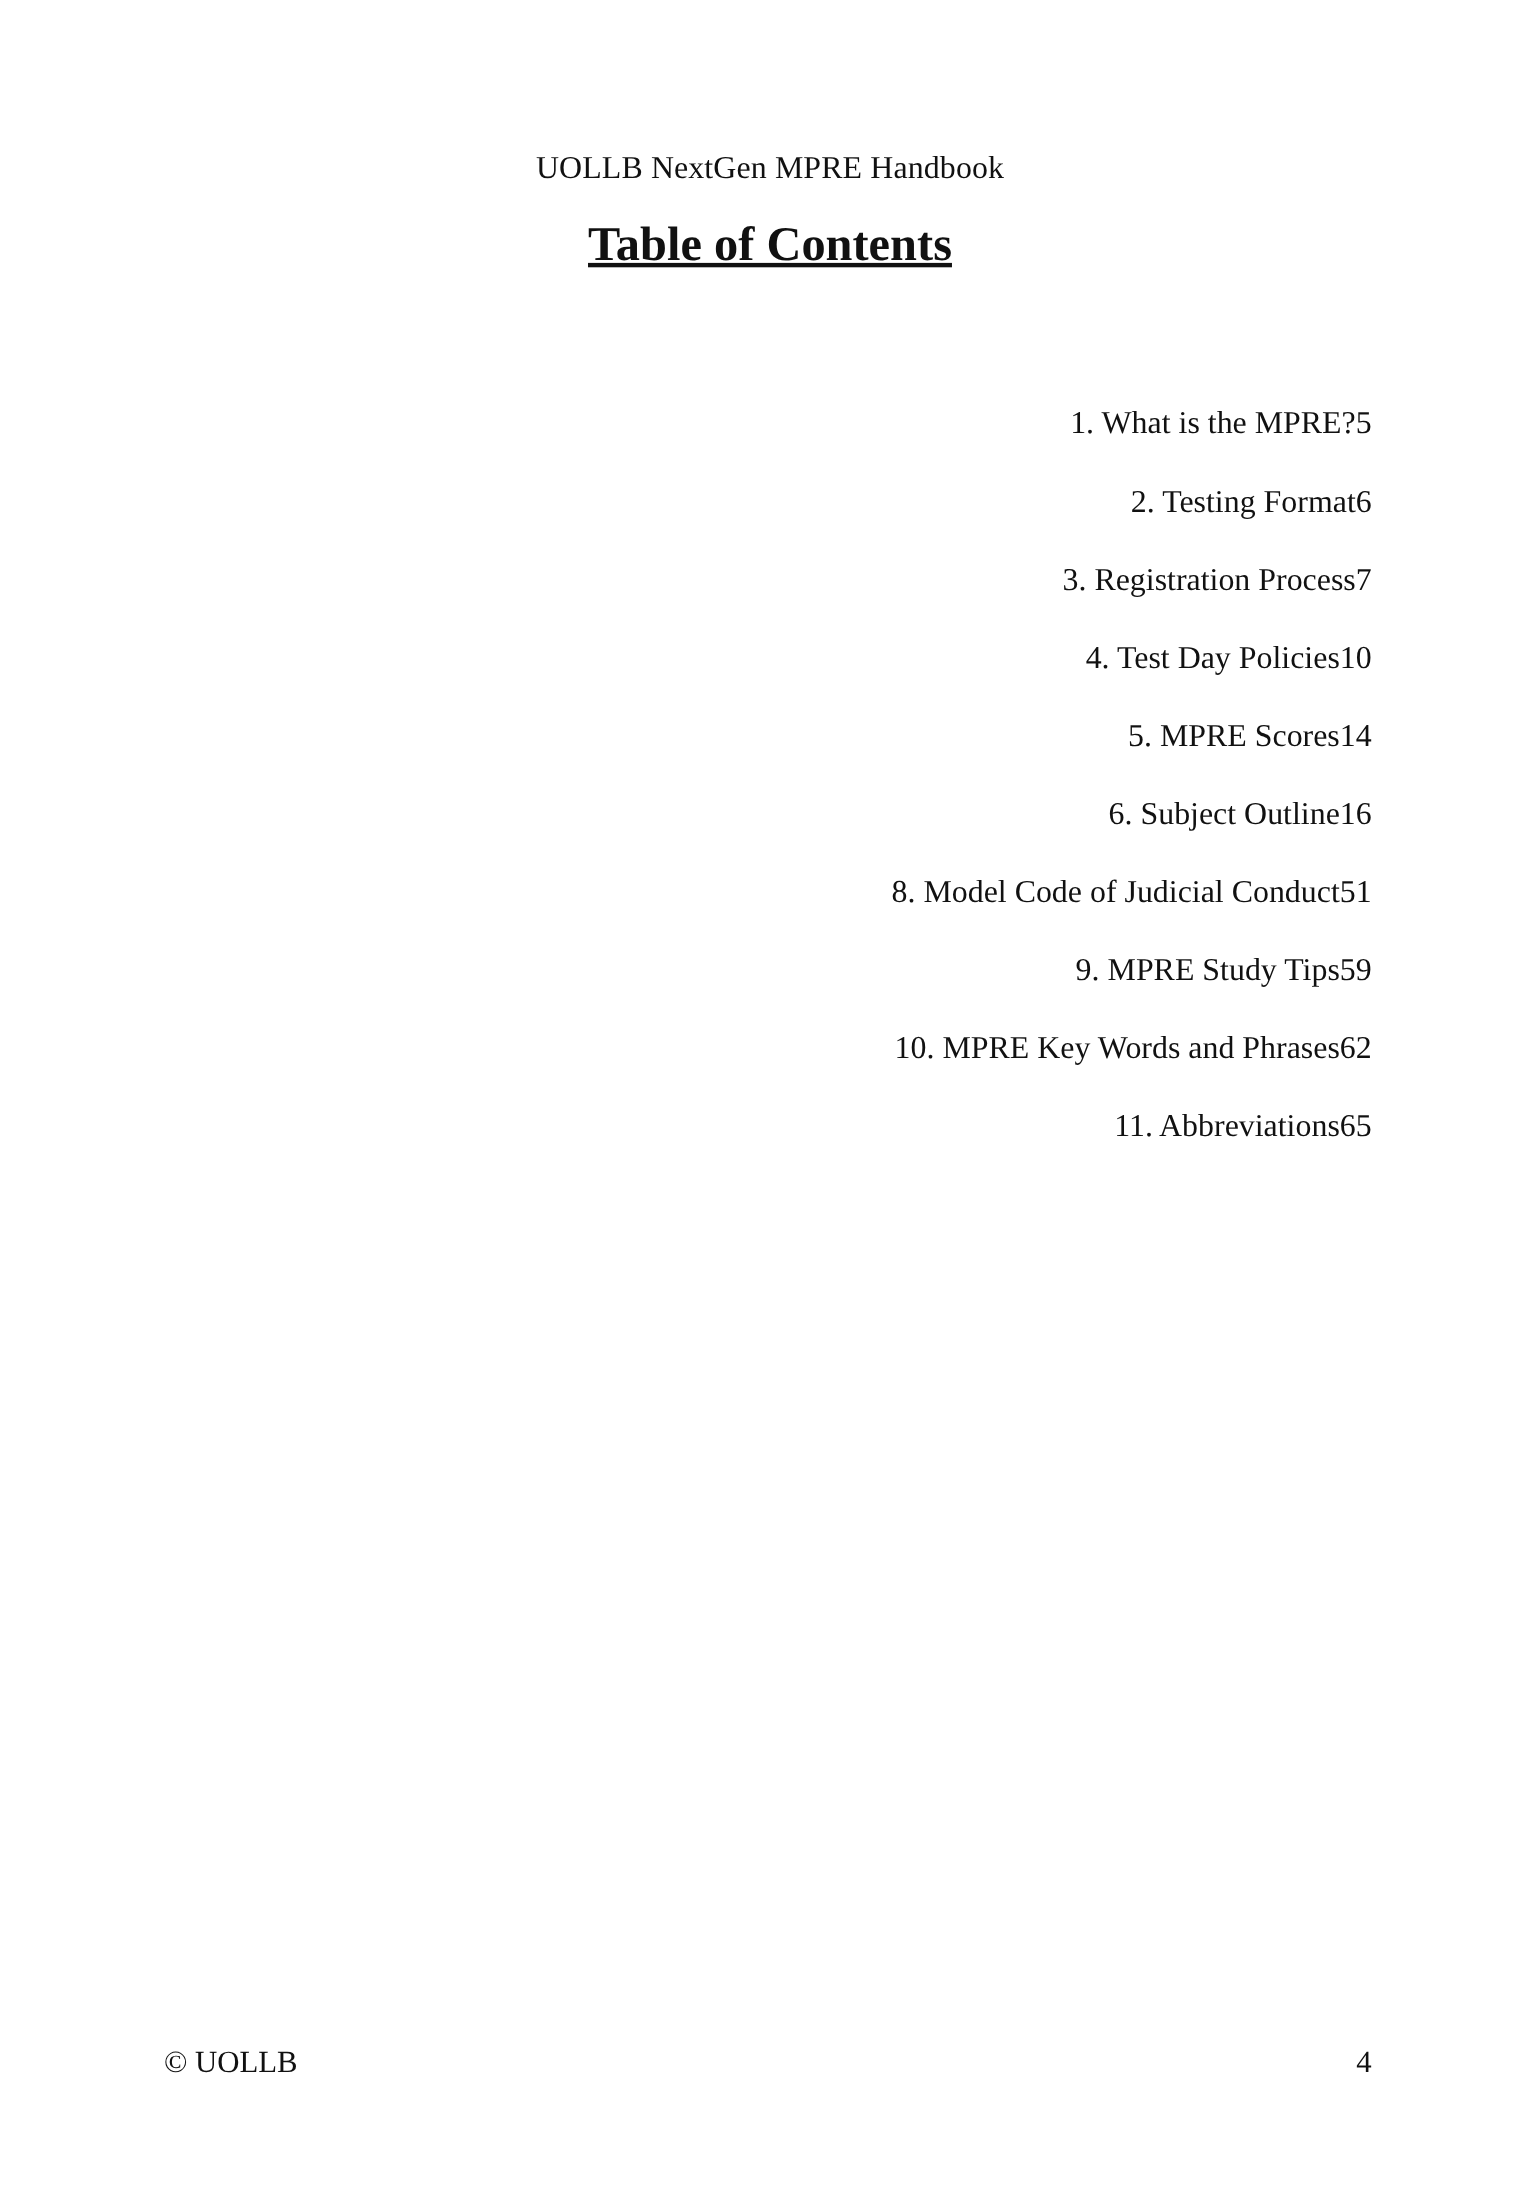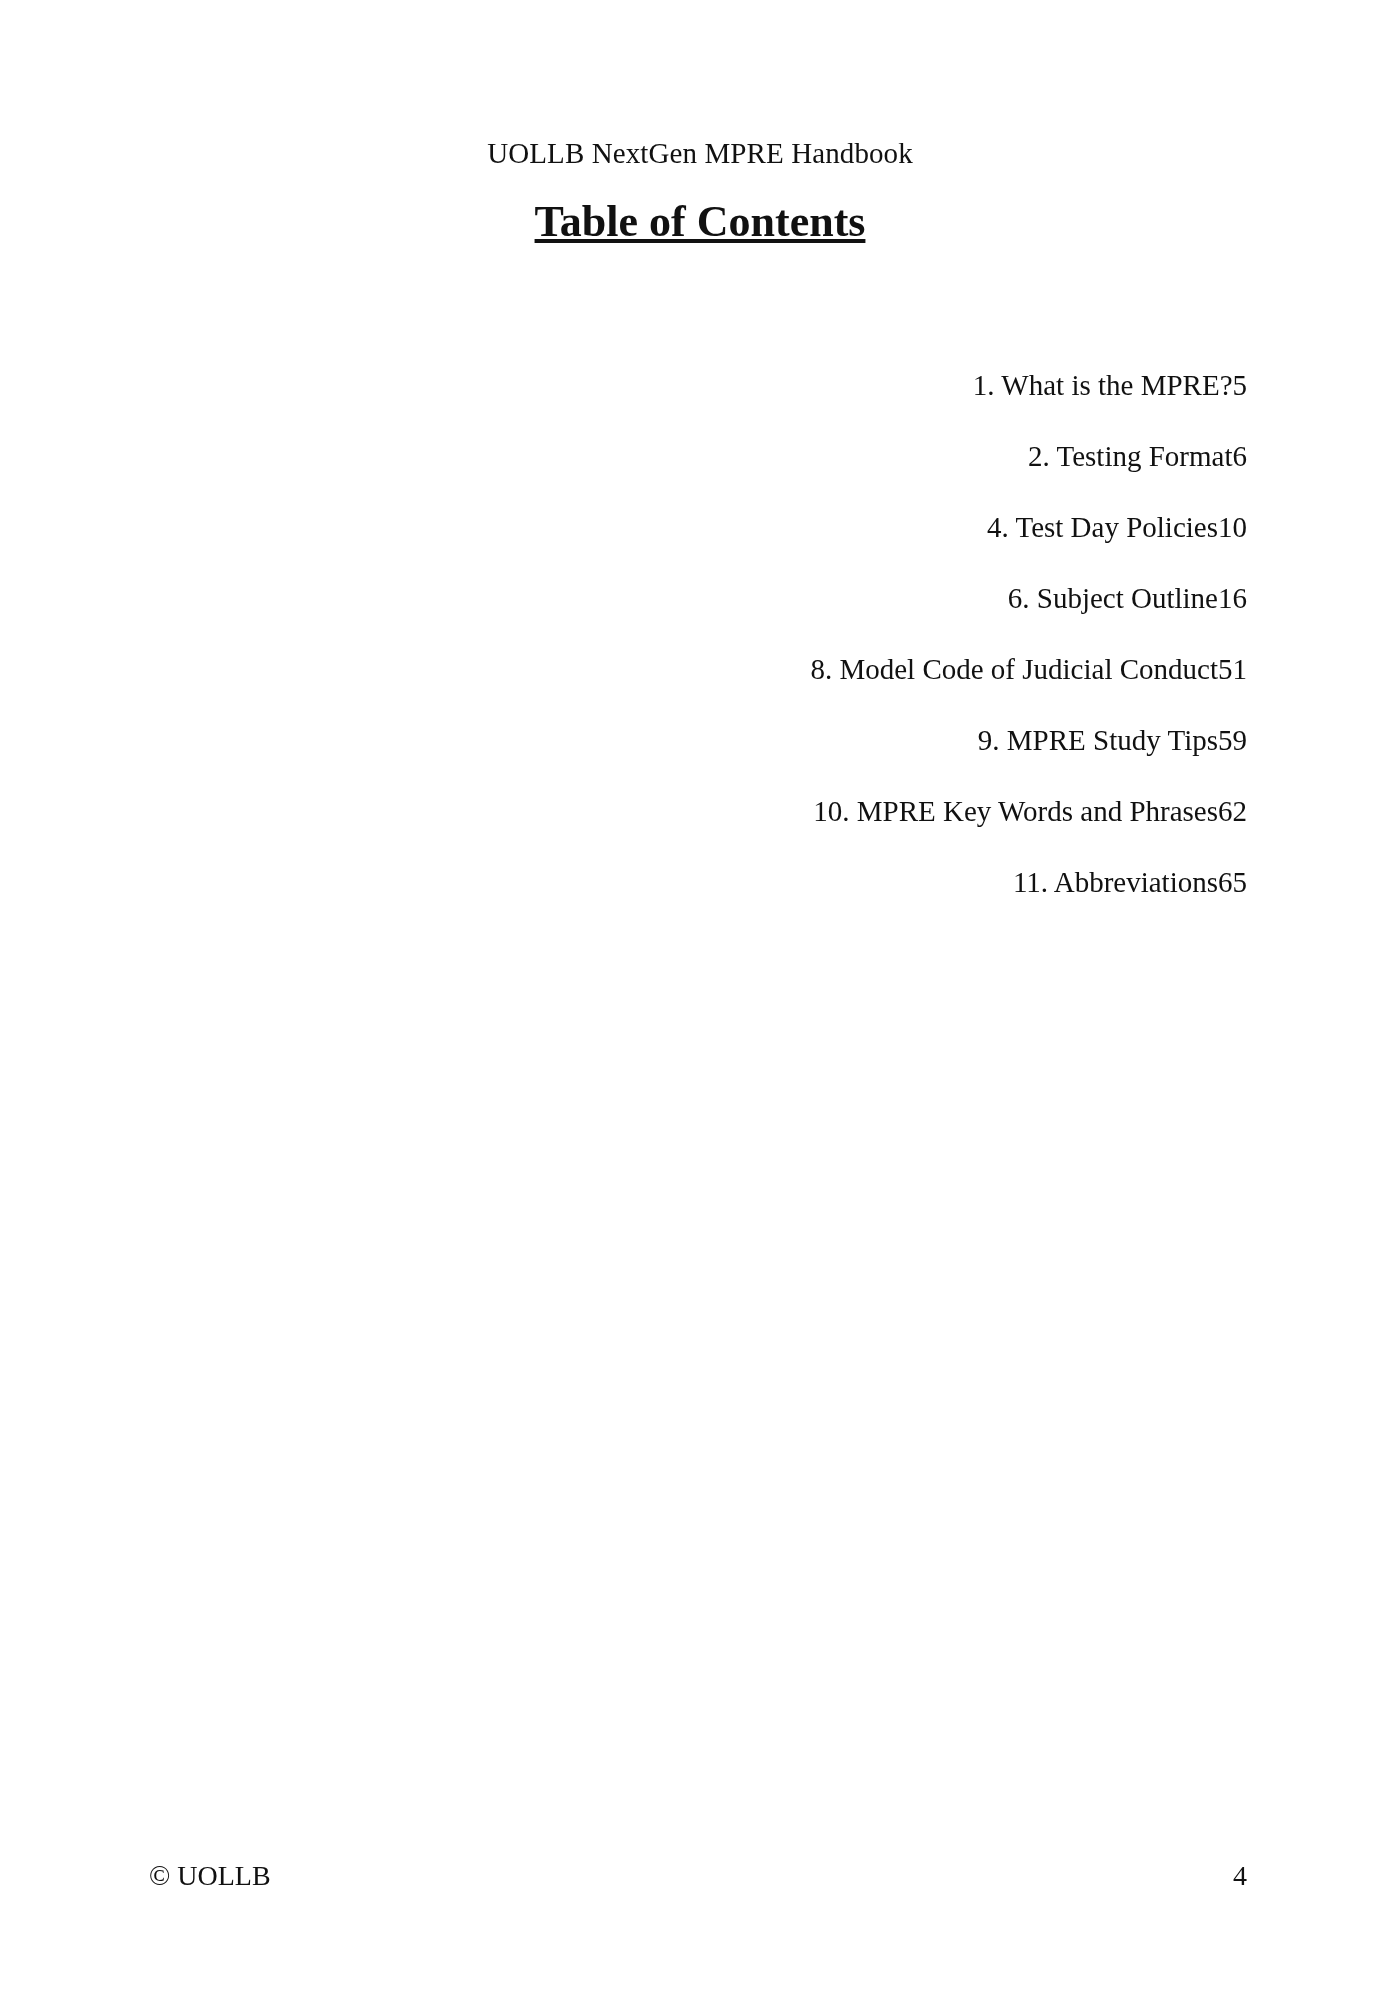--- a/index.html
+++ b/index.html
@@ -36,22 +36,30 @@
 <ul class="toc">
   <li class="toc-row">
       <span>1. What is the MPRE?</span>
       <span class="toc-page">5</span>
     </li>
   <li class="toc-row">
       <span>2. Testing Format</span>
       <span class="toc-page">6</span>
     </li>
   <li class="toc-row">
+      <span>3. Registration Process</span>
+      <span class="toc-page">7</span>
+    </li>
+  <li class="toc-row">
       <span>4. Test Day Policies</span>
       <span class="toc-page">10</span>
+    </li>
+  <li class="toc-row">
+      <span>5. MPRE Scores</span>
+      <span class="toc-page">14</span>
     </li>
   <li class="toc-row">
       <span>6. Subject Outline</span>
       <span class="toc-page">16</span>
     </li>
   <li class="toc-row">
       <span>8. Model Code of Judicial Conduct</span>
       <span class="toc-page">51</span>
     </li>
   <li class="toc-row">

